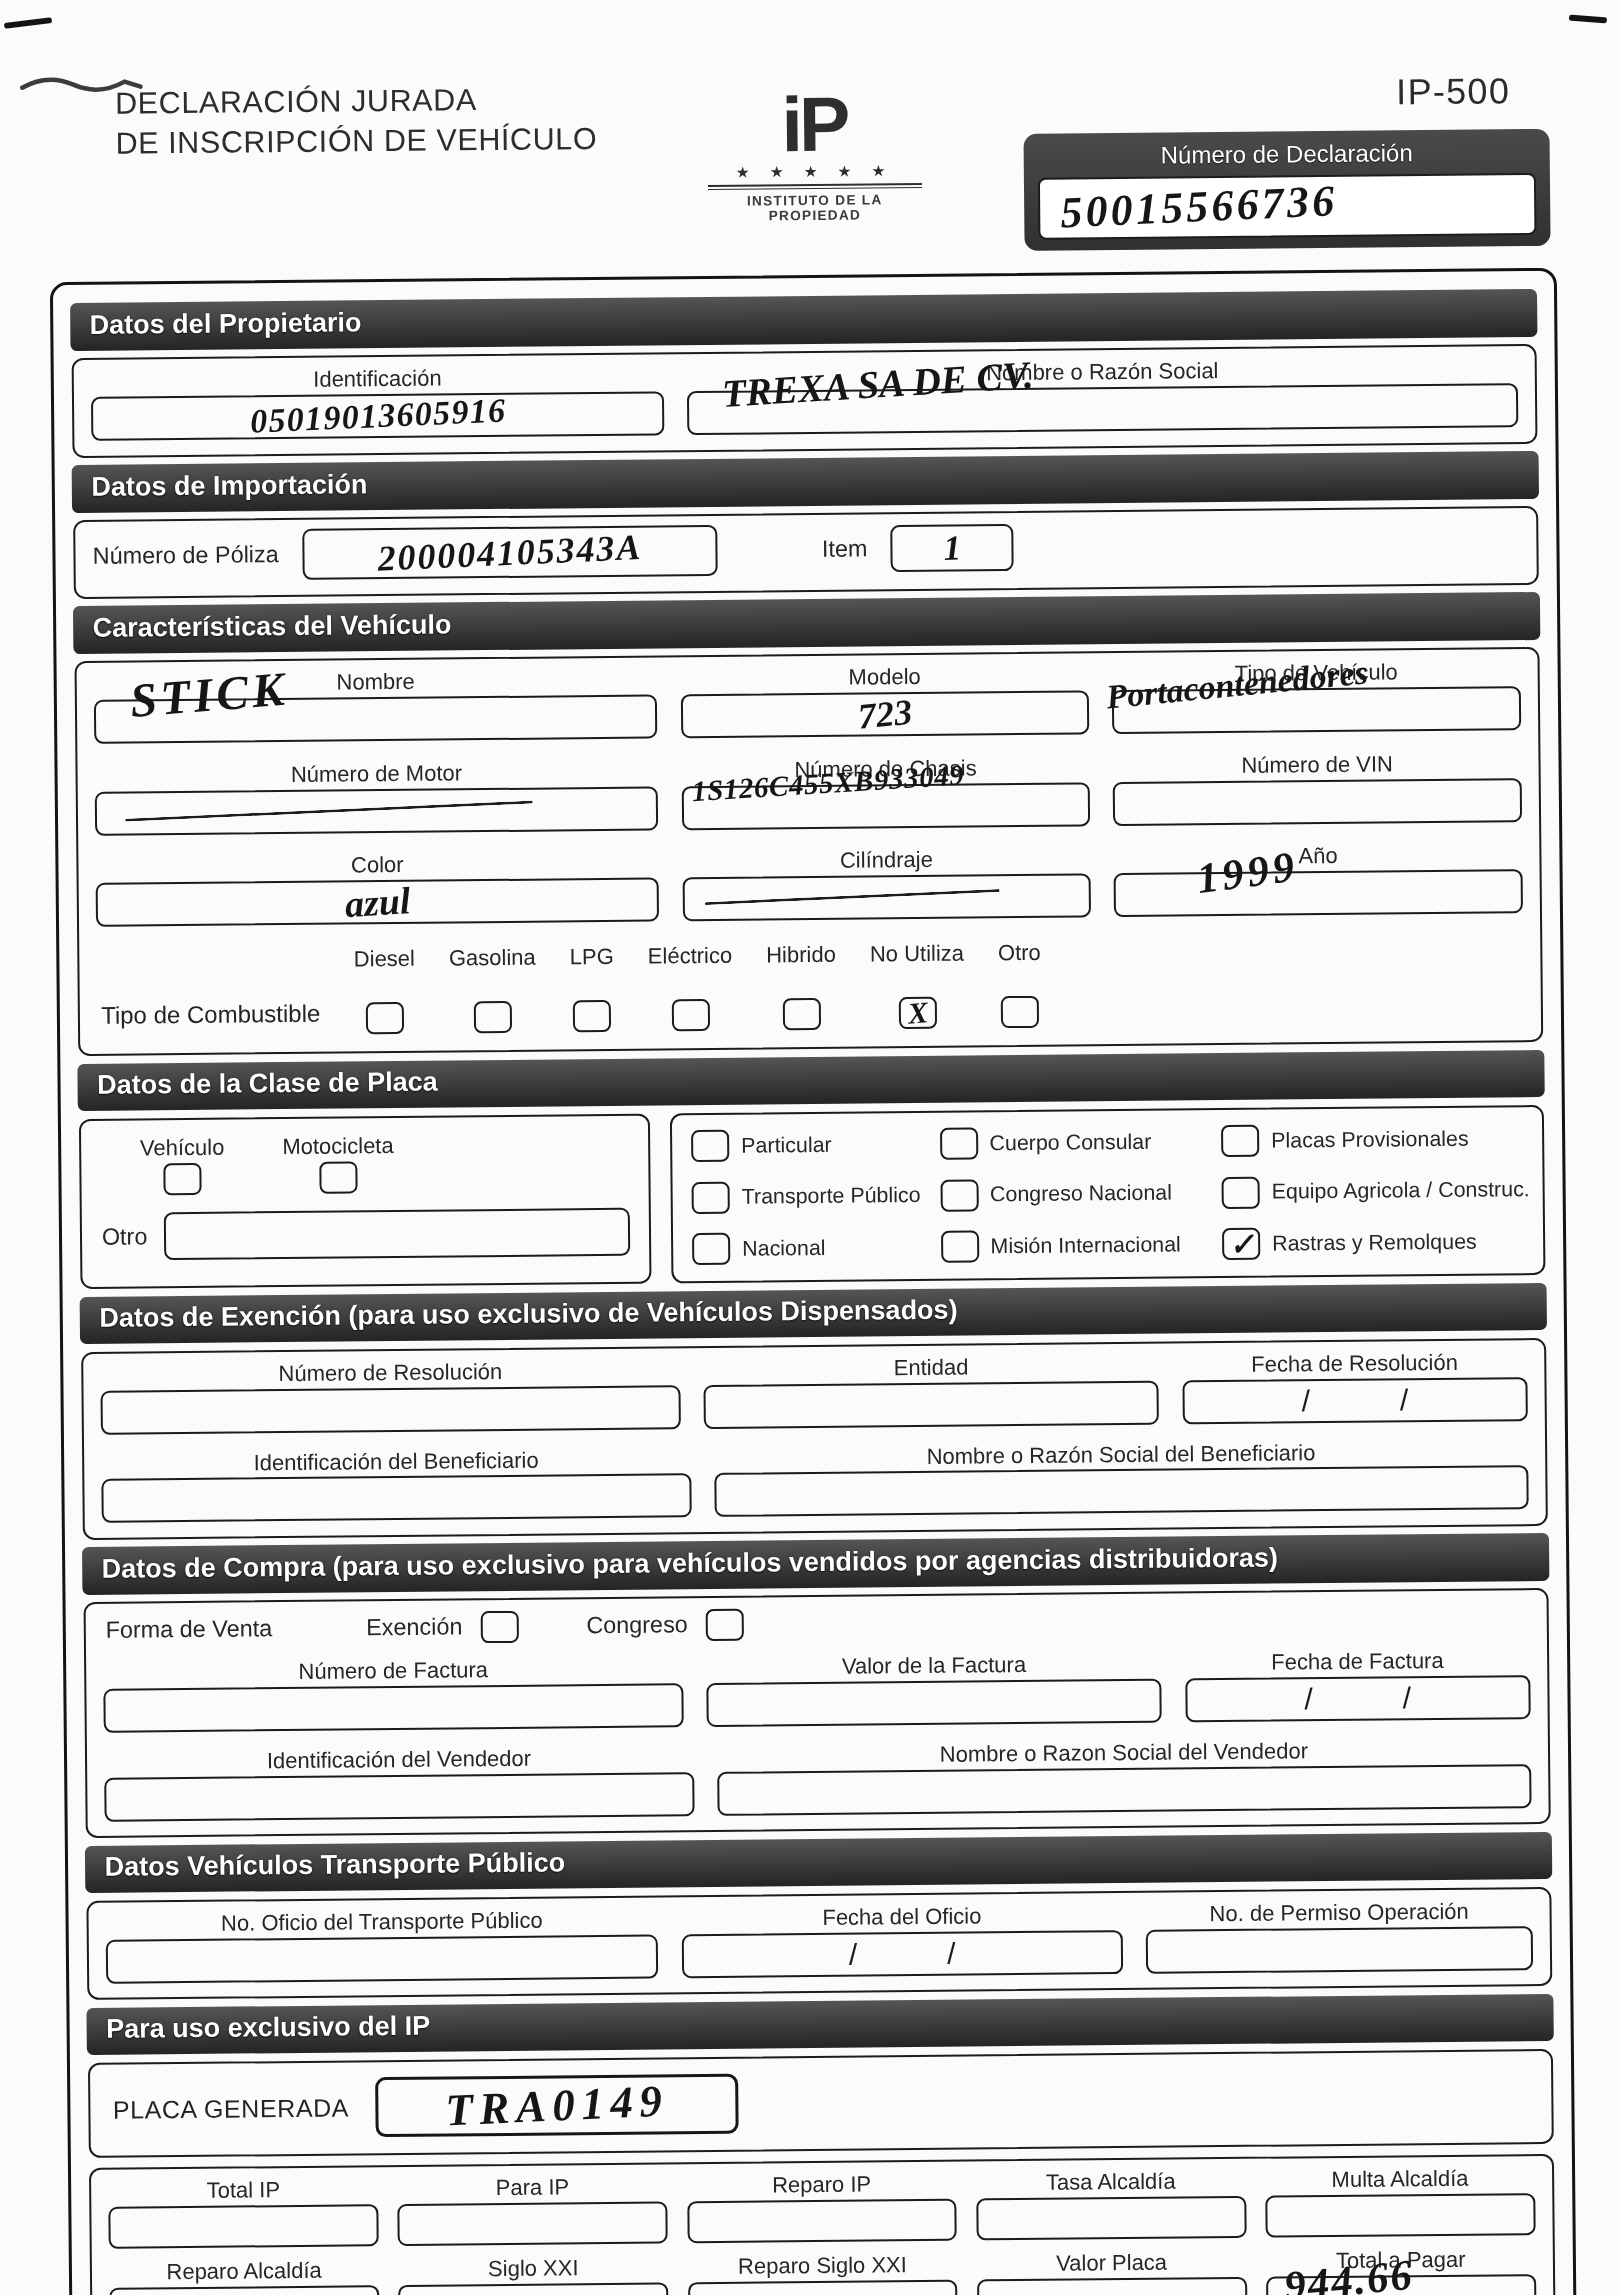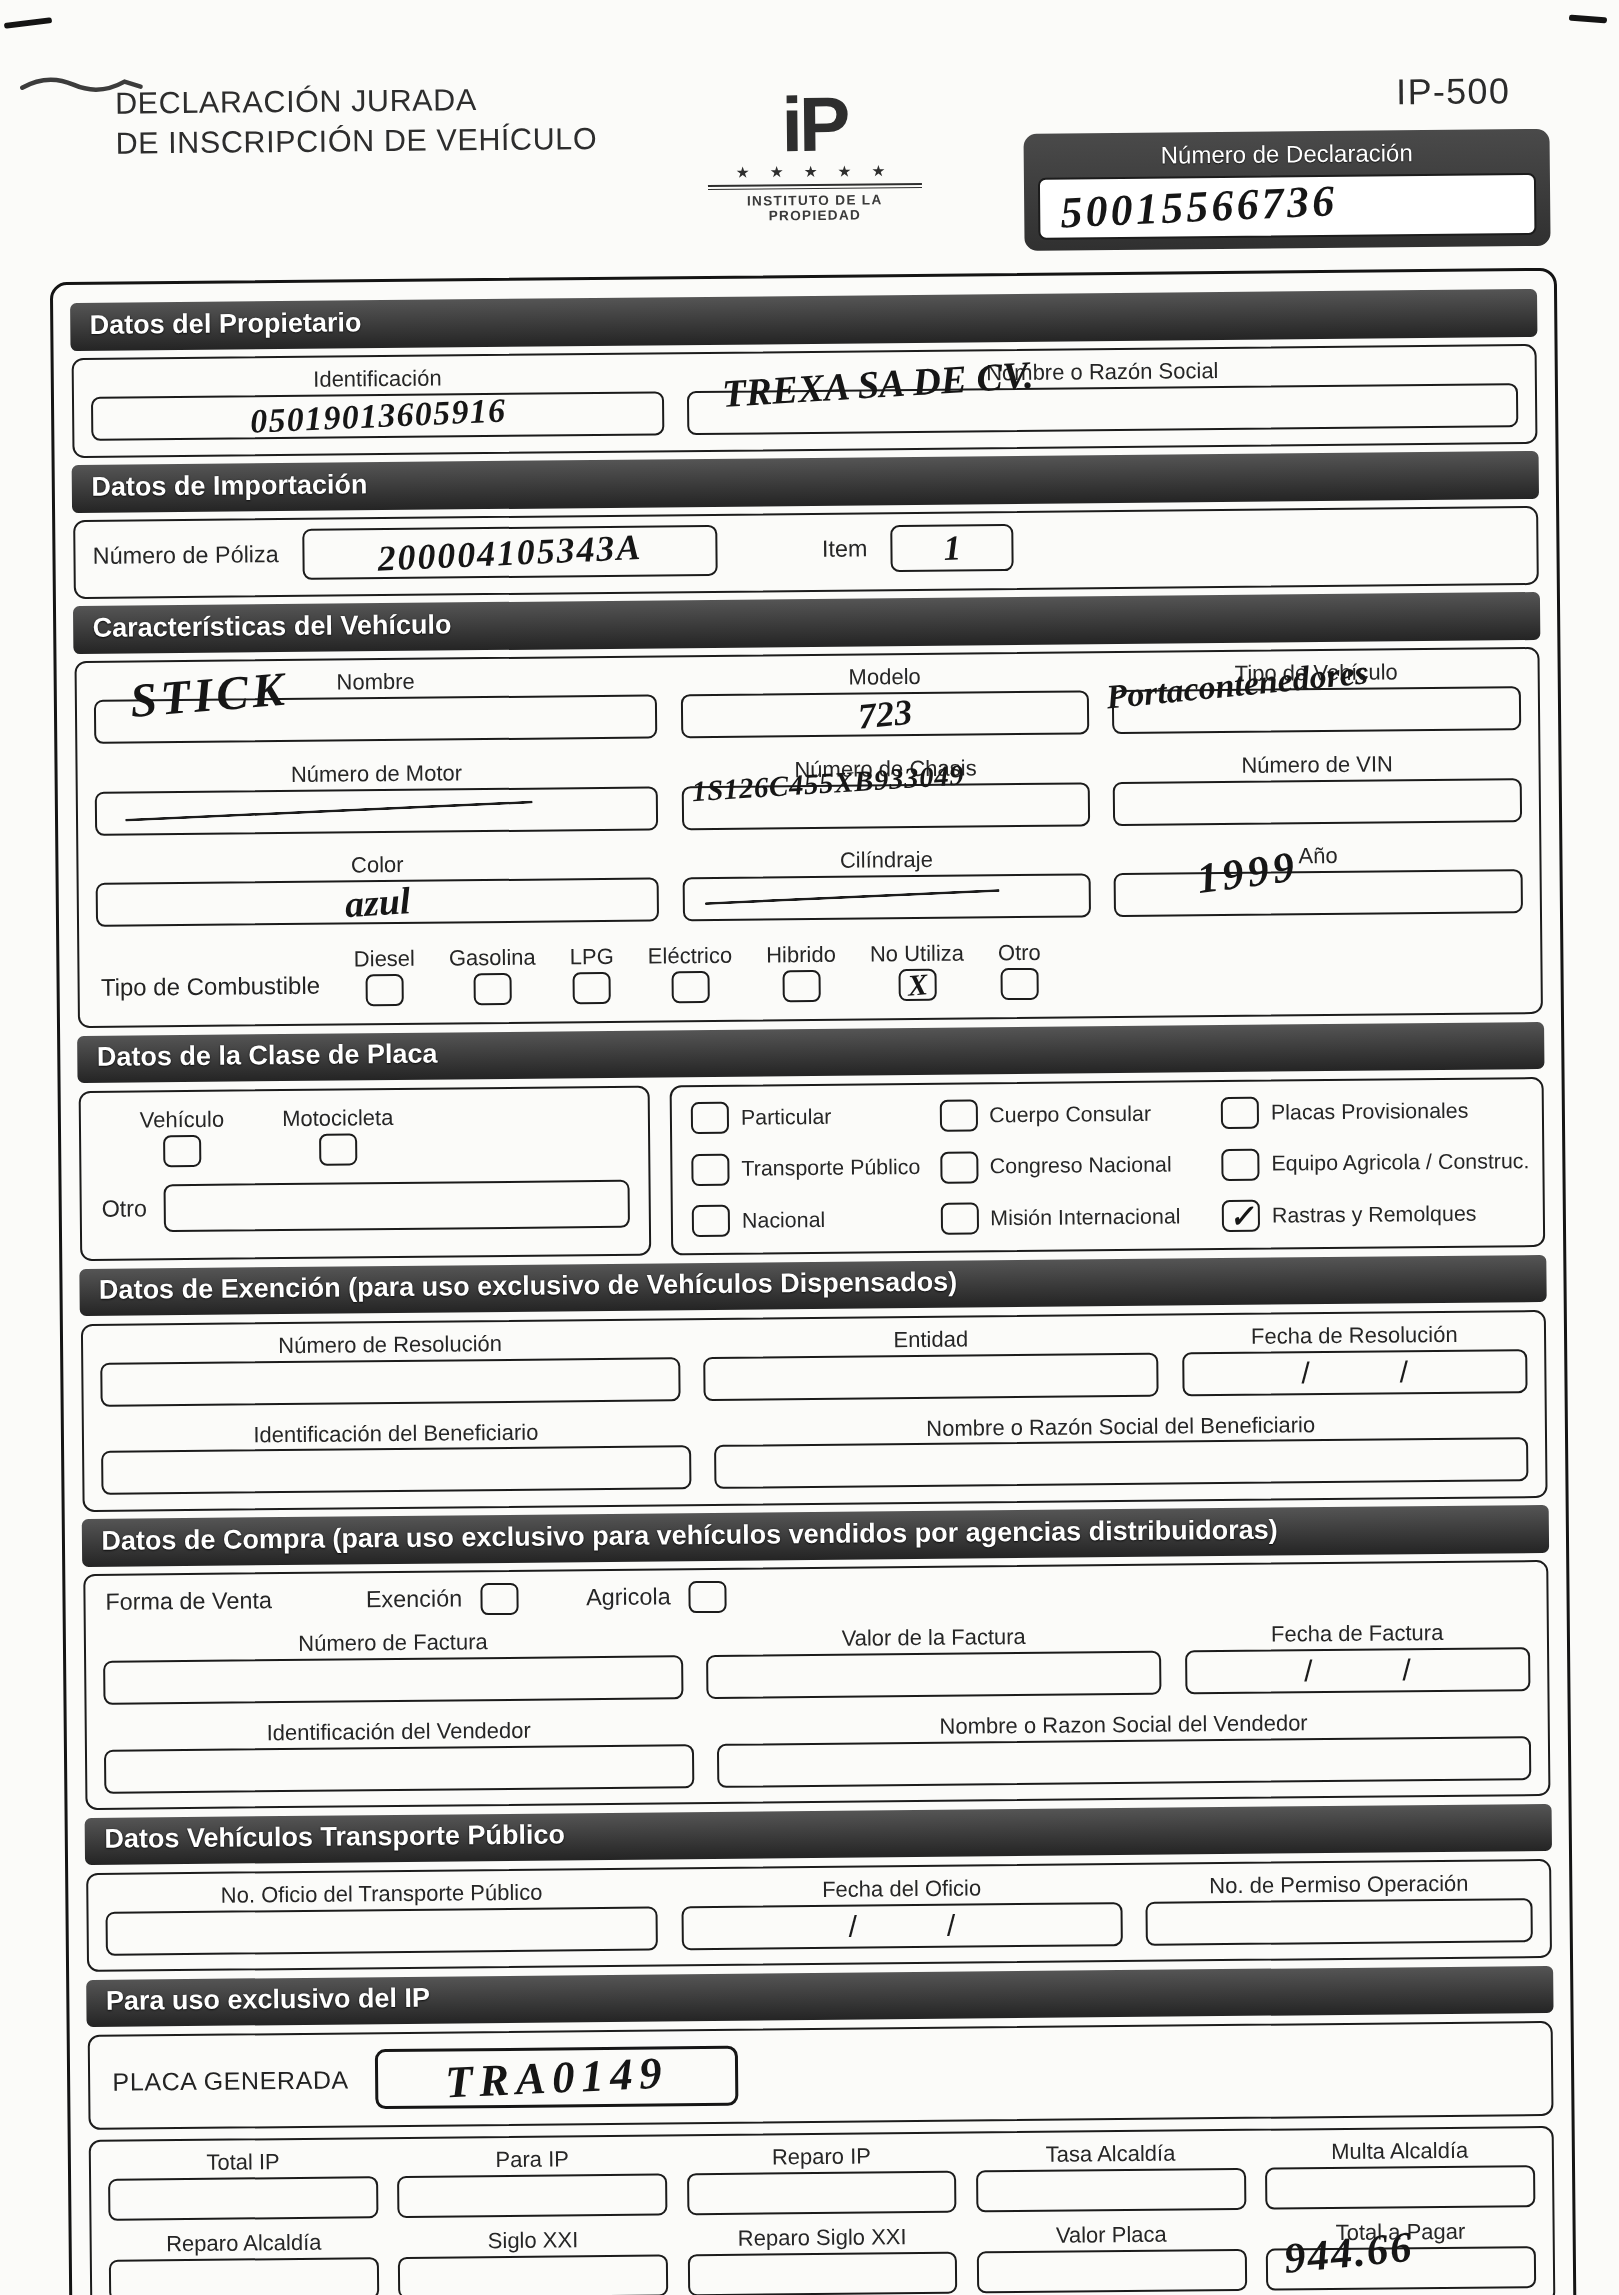--- a/index.html
+++ b/index.html
@@ -48,21 +48,21 @@
   .hw-item{font-size:35px;}
   .hw-marca{position:absolute;left:6%;top:-34px;font-size:48px;transform:rotate(-4deg);letter-spacing:3.9px;}
   .hw-modelo{font-size:36px;transform:rotate(-5deg);}
   .hw-tipo{position:absolute;left:-2%;top:-25px;font-size:34px;transform:rotate(-5deg);}
   .hw-chasis{position:absolute;left:2%;top:-19.5px;font-size:29px;transform:rotate(-3deg);letter-spacing:0.6px;}
   .hw-color{font-size:38px;transform:rotate(-3deg);}
   .hw-ano{position:absolute;left:20%;top:-26px;font-size:43px;transform:rotate(-7deg);letter-spacing:3.9px;}
 
   .fuel-row{display:flex;align-items:flex-end;gap:34px;margin-top:22px;padding:0 3.9px 2.6px;}
   .fuel-lbl{font-size:24px;padding-bottom:6.5px;flex:none;}
-  .fuel-row .fg{flex:none;}
+  .fuel-row .fg{flex:none;gap:28px;}
 
   
   .pc-row{display:flex;gap:19.5px;margin:0 1.3px;}
   .pc-box{border:2.6px solid #1b1b1b;border-radius:11.7px;padding:15.6px 19.5px;}
   .pc-left{width:39%;}
   .pc-right{flex:1;display:grid;grid-template-columns:1.05fr 1.2fr 1.35fr;row-gap:19.5px;column-gap:14.3px;align-items:center;}
   .pc-cbrow{display:flex;align-items:center;gap:11.7px;min-width:0;}
   .pc-cbrow .lbl{margin:0;text-align:left;font-size:21.4px;white-space:nowrap;}
   .pc-top{display:flex;gap:58px;justify-content:flex-start;padding-left:39px;}
   .pc-otro{display:flex;align-items:center;gap:17px;margin-top:17px;}
@@ -366,21 +366,21 @@
     </div>
 
     <div class="bar">Datos de Compra (para uso exclusivo para vehículos vendidos por agencias distribuidoras)</div>
     <div class="sbody">
       <div class="formaventa">
         <div class="lbl">Forma de Venta</div>
         <div class="fv-gap"></div>
         <div class="lbl">Exención</div>
         <div class="cb"></div>
         <div class="fv-gap" style="width:32px;"></div>
-        <div class="lbl">Agricola</div>
+        <div class="lbl">Congreso</div>
         <div class="cb"></div>
       </div>
       <div class="row" style="margin-top:9px;">
         <div class="fg" style="flex:42;">
           <div class="lbl">Número de Factura</div>
           <div class="box"></div>
         </div>
         <div class="fg" style="flex:33;">
           <div class="lbl">Valor de la Factura</div>
           <div class="box"></div>

